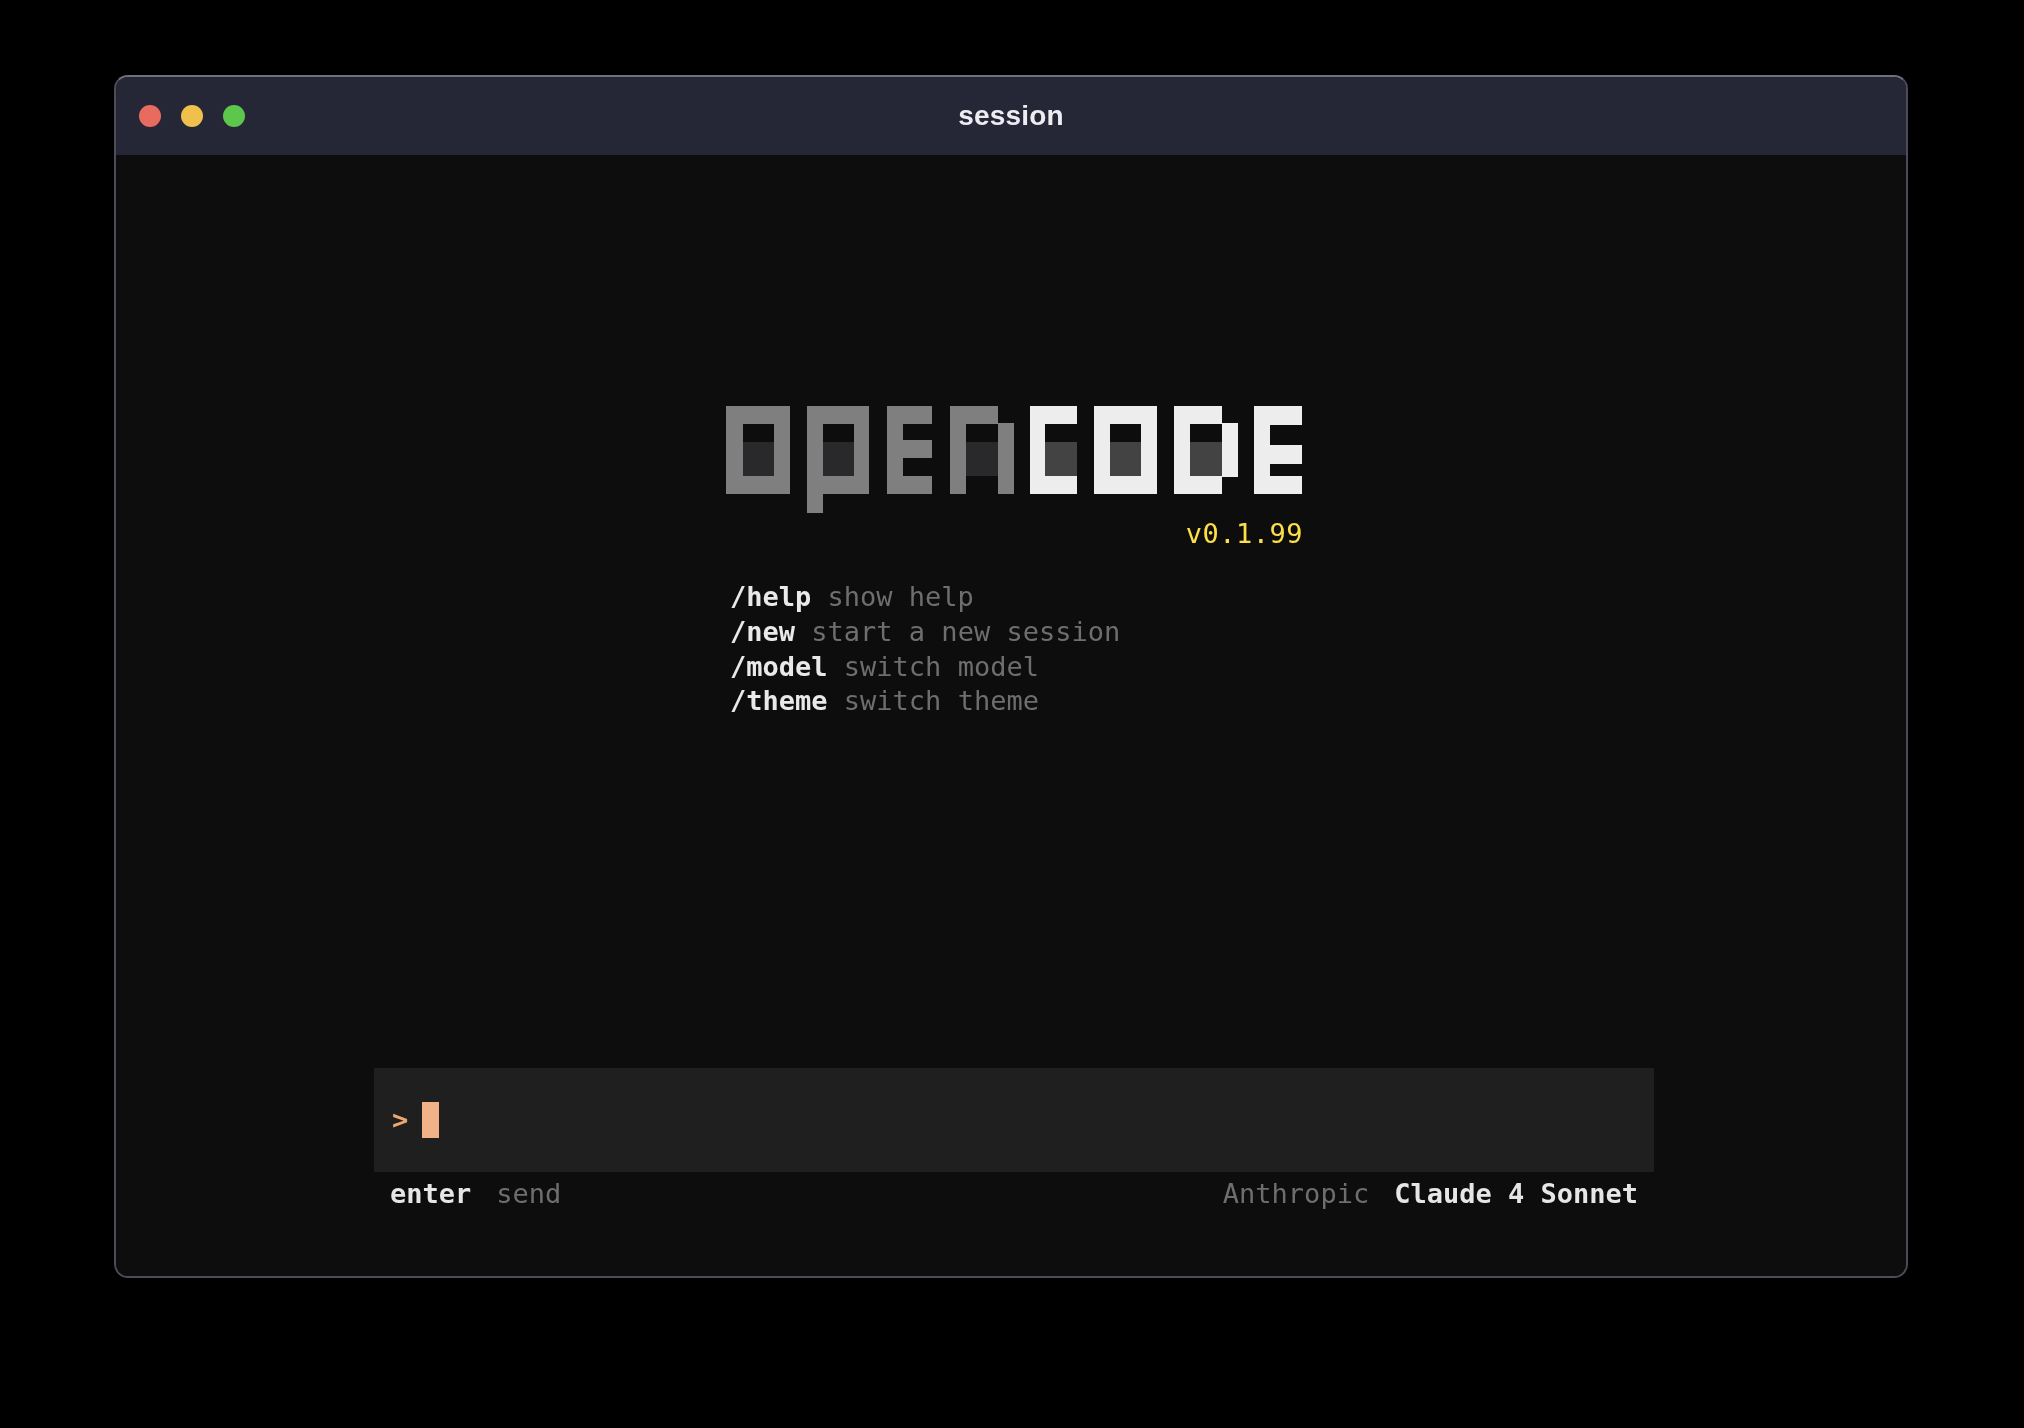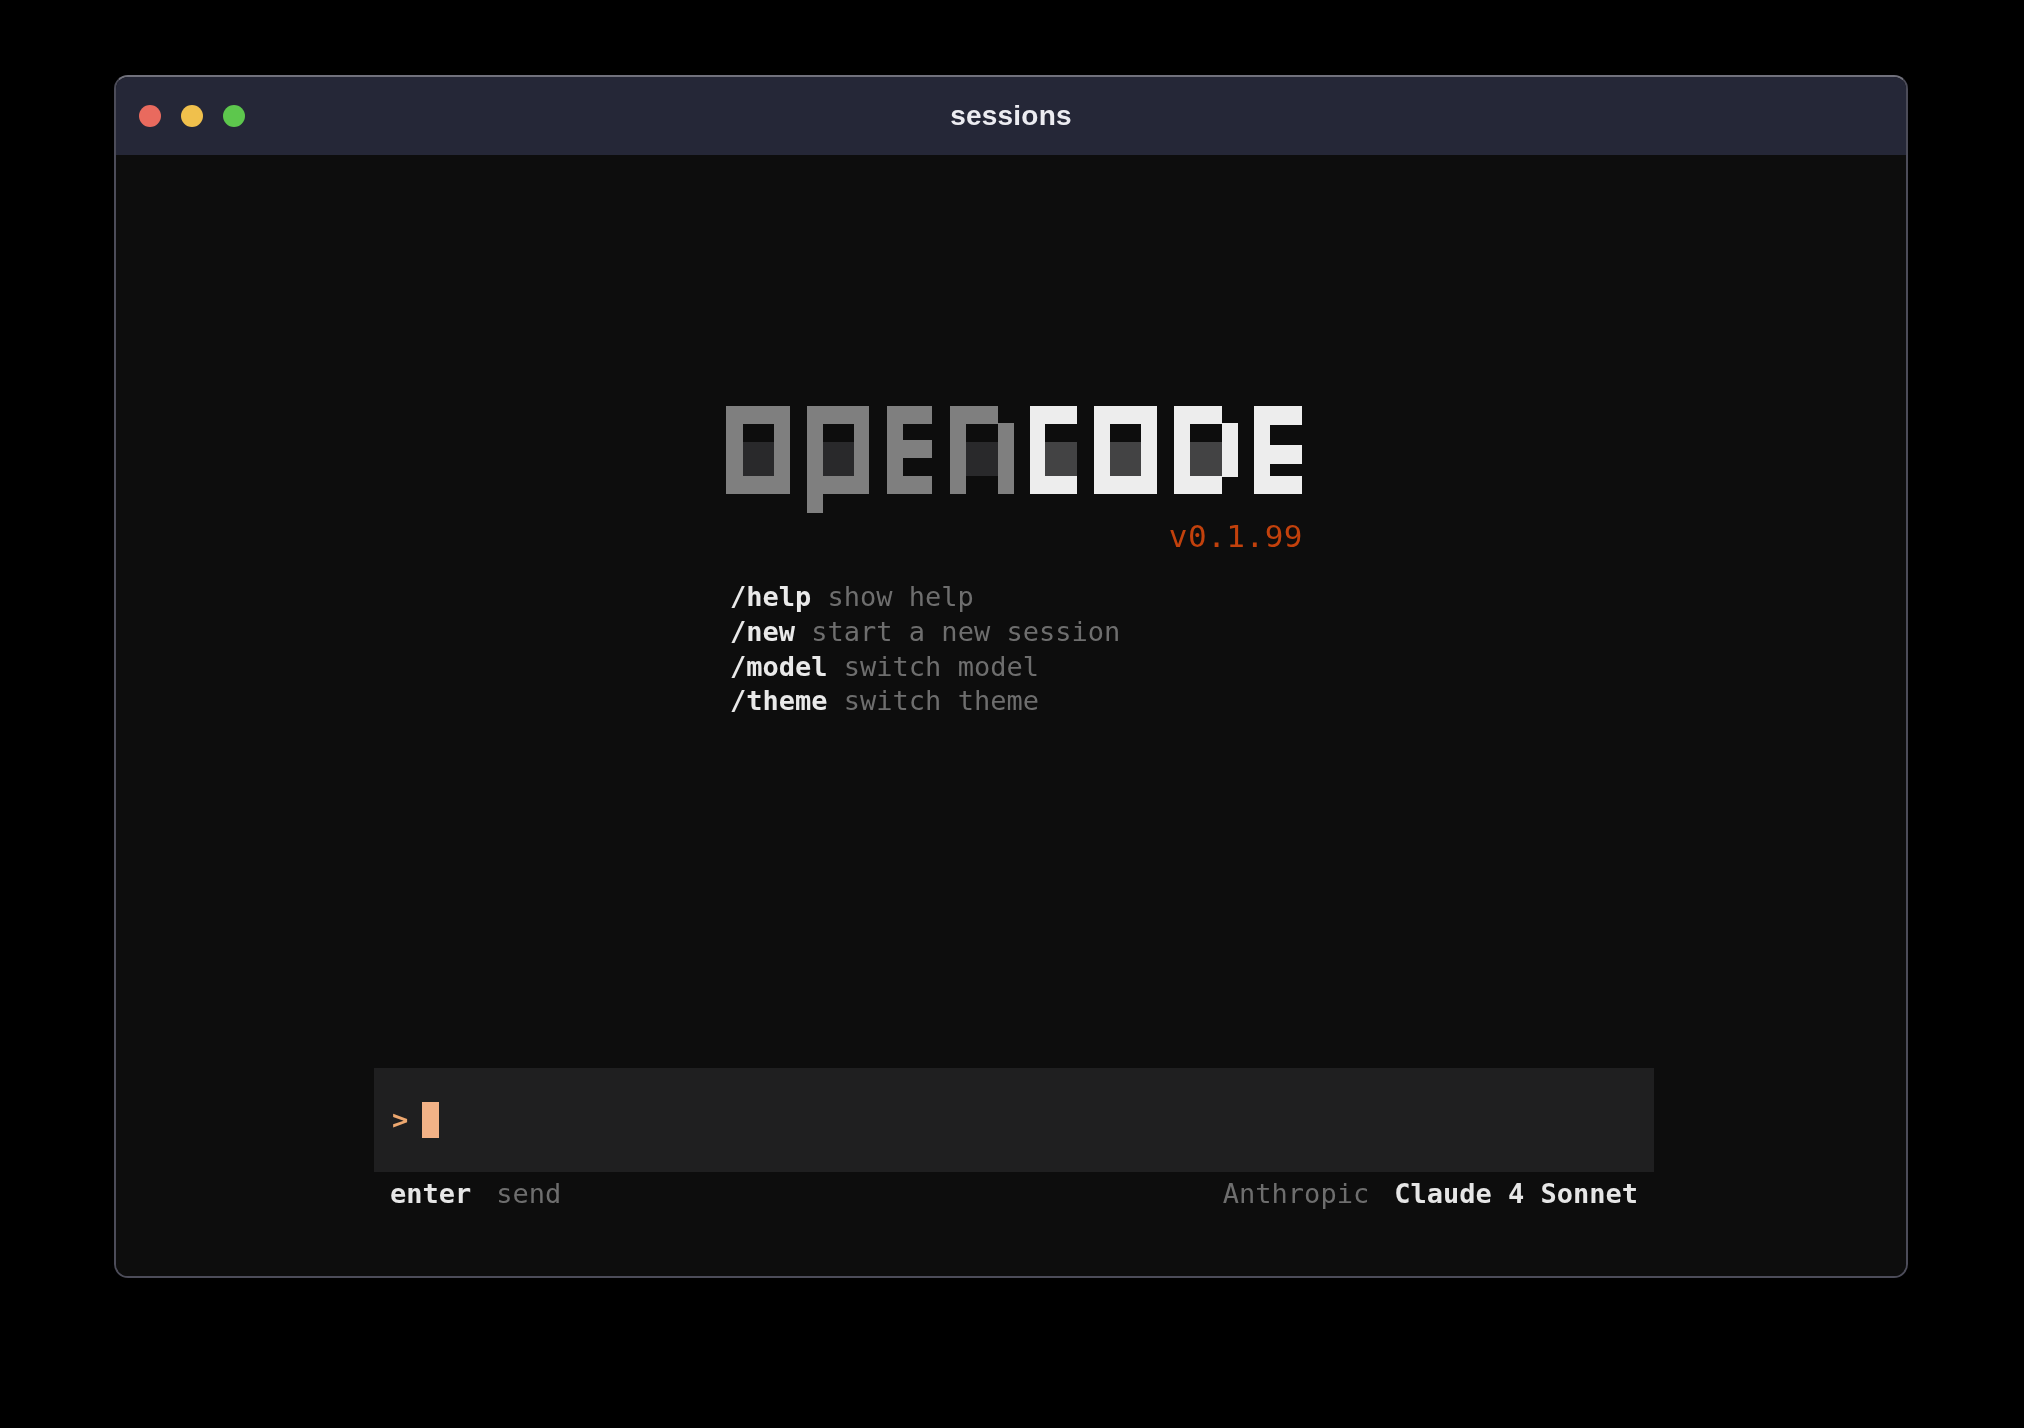--- a/index.html
+++ b/index.html
@@ -56,22 +56,22 @@
   
   .logo-svg {
     position: absolute;
     left: 610px; top: 251px; 
   }
   .version {
     position: absolute;
     left: 610px; top: 363px;
     width: 577px;
     text-align: right;
-    font-size: 31px;
-    color: #c2410c;
+    font-size: 27px;
+    color: #fde047;
     letter-spacing: 0.5px;
   }
   .commands {
     position: absolute;
     left: 614px; top: 425px;
     font-size: 27px;
     line-height: 34.8px;
     white-space: nowrap;
   }
   .cmd-row { display: flex; gap: 16.3px; }
@@ -117,21 +117,21 @@
 <body>
 
 <div class="window">
 
   <div class="titlebar">
     <div class="lights">
       <span class="light" style="background: rgb(233, 106, 94);"></span>
       <span class="light" style="background: rgb(240, 192, 76);"></span>
       <span class="light" style="background: rgb(93, 199, 77);"></span>
     </div>
-    <div class="window-title">sessions</div>
+    <div class="window-title">session</div>
   </div>
 
   <div class="content">
 
     <svg class="logo-svg" width="580" height="107" viewBox="0 0 580 107">
 
       <g fill="#7f7f7f">
 
         <rect x="0" y="0" width="64" height="88"></rect>
 

